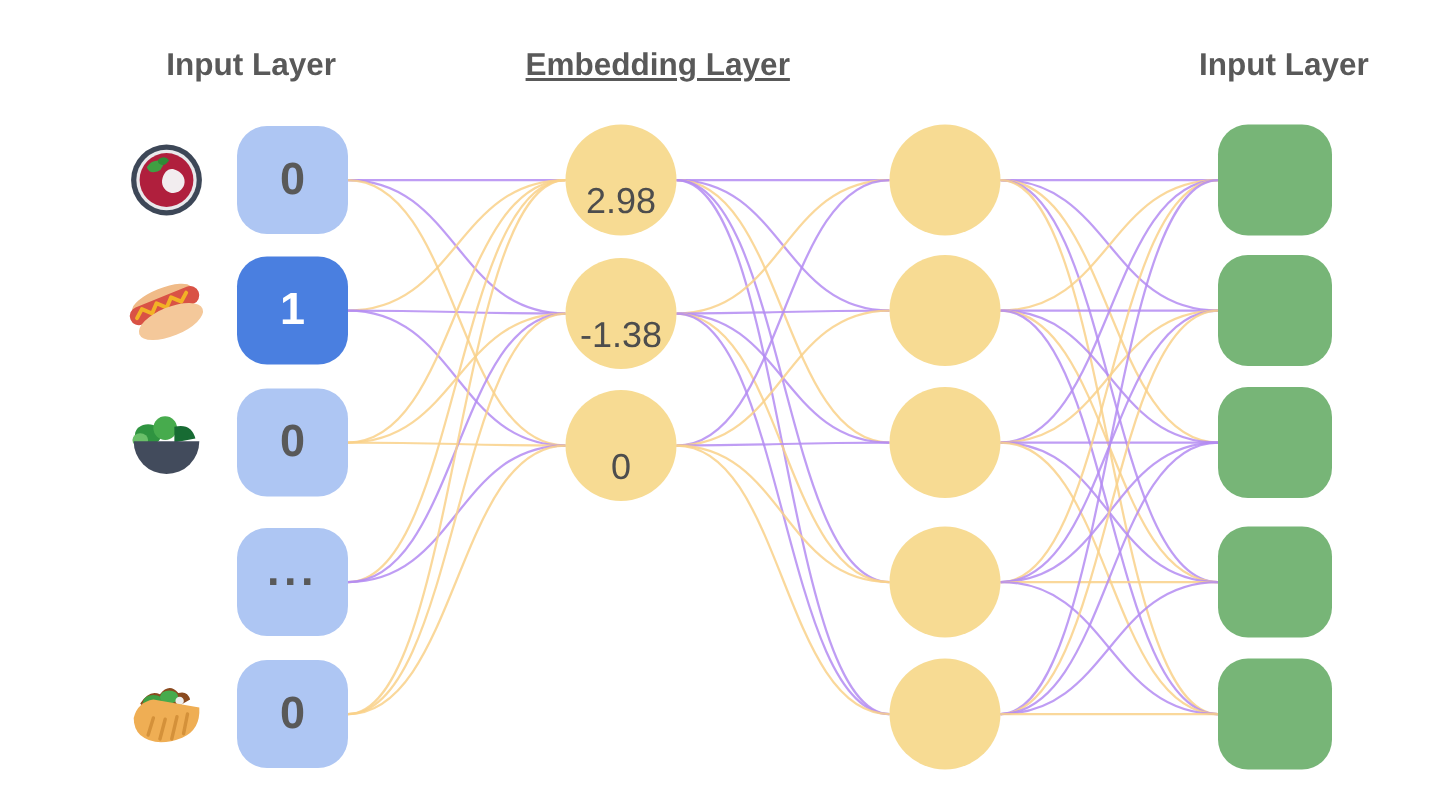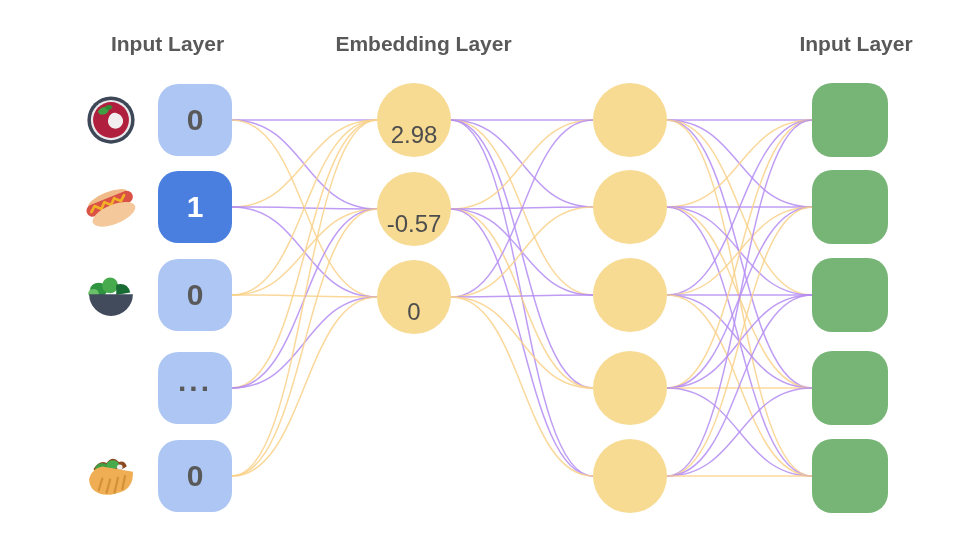--- a/index.html
+++ b/index.html
@@ -1,21 +1,21 @@
 <!DOCTYPE html>
 <html><head>
 <meta charset="utf-8">
 <style>
   html,body{margin:0;padding:0;background:#ffffff;}
   #stage{position:relative;width:960px;height:540px;background:#ffffff;overflow:hidden;
          font-family:"Liberation Sans", sans-serif;}
   .layer-title{position:absolute;top:31px;height:26px;font-size:21px;font-weight:bold;
                color:#595959;text-align:center;line-height:26px;}
   #title-input{left:70px;width:195px;}
-  #title-embedding{left:321px;width:205px;}
+  #title-embedding{left:336px;width:205px;text-decoration:underline;}
   #title-output{left:770px;width:172px;}
   #edges{position:absolute;left:0;top:0;}
   .node{position:absolute;display:flex;align-items:center;justify-content:center;}
   .in-box{left:158px;width:74px;height:72px;border-radius:20px;background:#aec6f3;}
   .in-box.active{background:#4a7fe0;}
   .in-box .num{font-size:30px;font-weight:bold;color:#595959;}
   .in-box.active .num{color:#ffffff;}
   .in-box .dots{font-size:30px;font-weight:bold;color:#595959;letter-spacing:3px;transform:translateY(-7px);}
   .emb-circle{left:377px;width:74px;height:74px;border-radius:50%;background:#f7db93;}
   .emb-circle .val{font-size:24px;color:#4d4d4d;margin-top:30px;}
@@ -149,21 +149,21 @@
       <span class="dots">...</span>
     </div>
   <div class="node in-box r5">
       <span class="num">0</span>
     </div>
 
   <div class="node emb-circle e1">
       <span class="val">2.98</span>
     </div>
   <div class="node emb-circle e2">
-      <span class="val">-0.57</span>
+      <span class="val">-1.38</span>
     </div>
   <div class="node emb-circle e3">
       <span class="val">0</span>
     </div>
 
   <div class="node hid-circle h1"></div>
   <div class="node hid-circle h2"></div>
   <div class="node hid-circle h3"></div>
   <div class="node hid-circle h4"></div>
   <div class="node hid-circle h5"></div>

